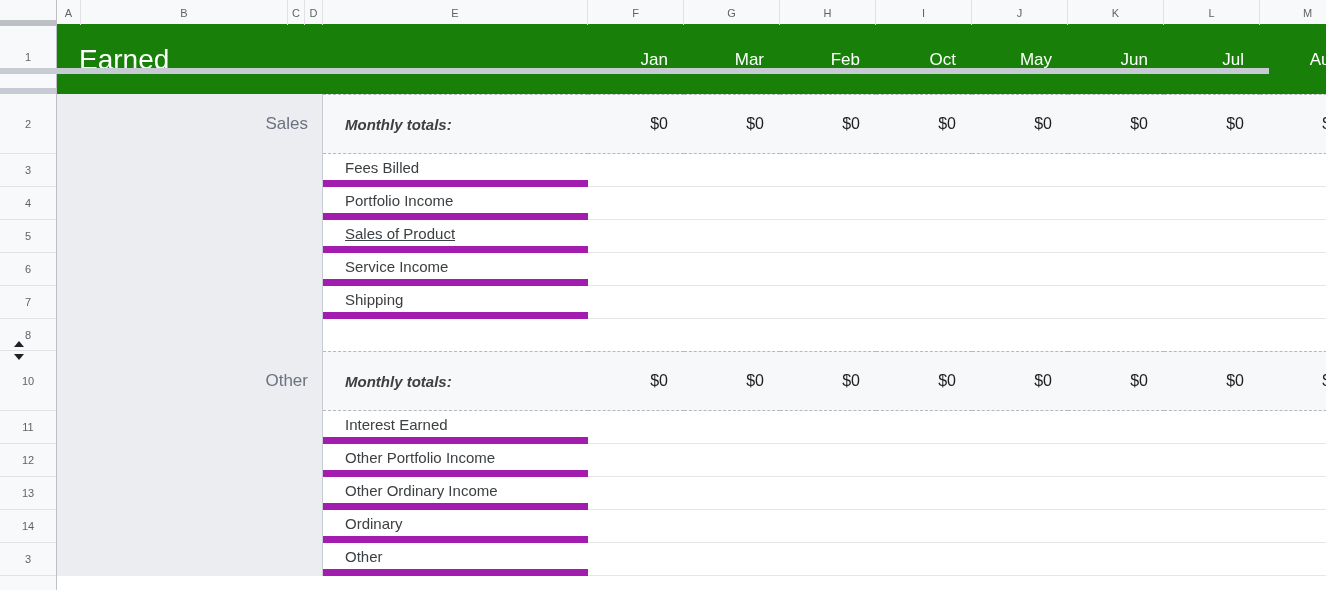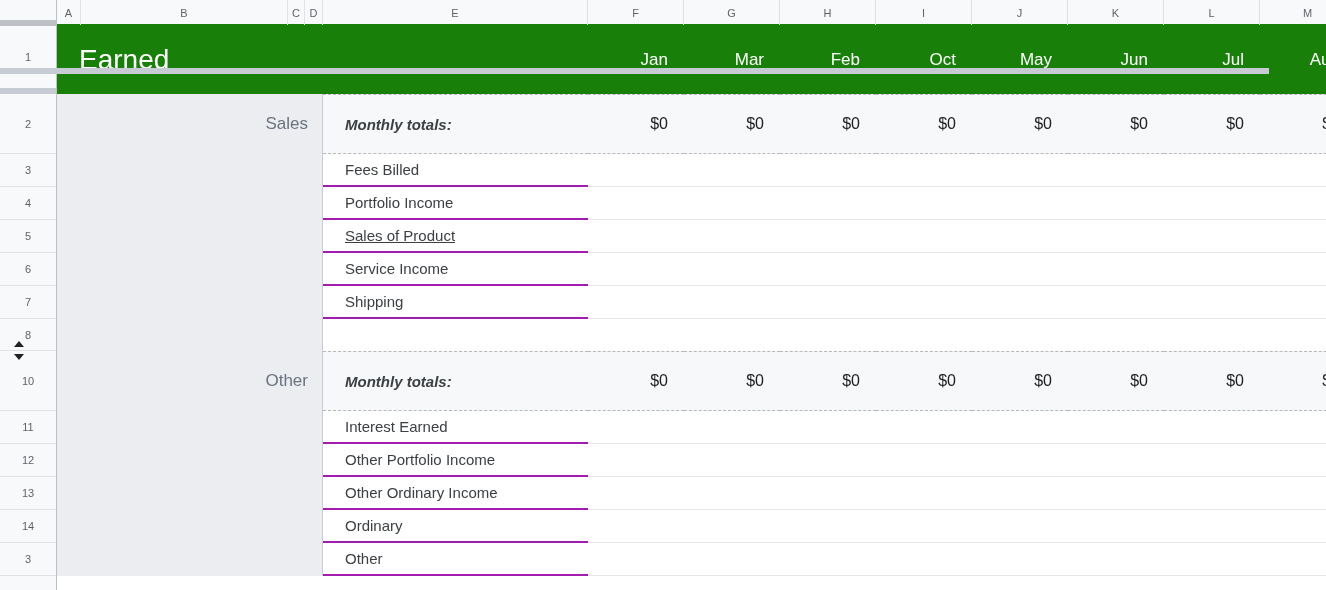--- a/index.html
+++ b/index.html
@@ -115,21 +115,21 @@
     border-top:1px dashed #b5b9be;
     border-bottom:1px dashed #b5b9be;
   }
 
   
   .itemrow { height:33px; background:#ffffff; }
   .cell-item {
     display:flex; align-items:center;
     padding-left:22px;
     font-size:15px; color:#3c4043;
-    border-bottom:2px solid #a21caf;
+    border-bottom:7px solid #a21caf;
     background:#ffffff;
   }
   .cell-itemnum {
     border-bottom:1px solid #e4e6e8;
     background:#ffffff;
   }
 
   
   .spacerrow { height:32px; background:#ffffff; }
   .spacer-cell { background:#ffffff; }

